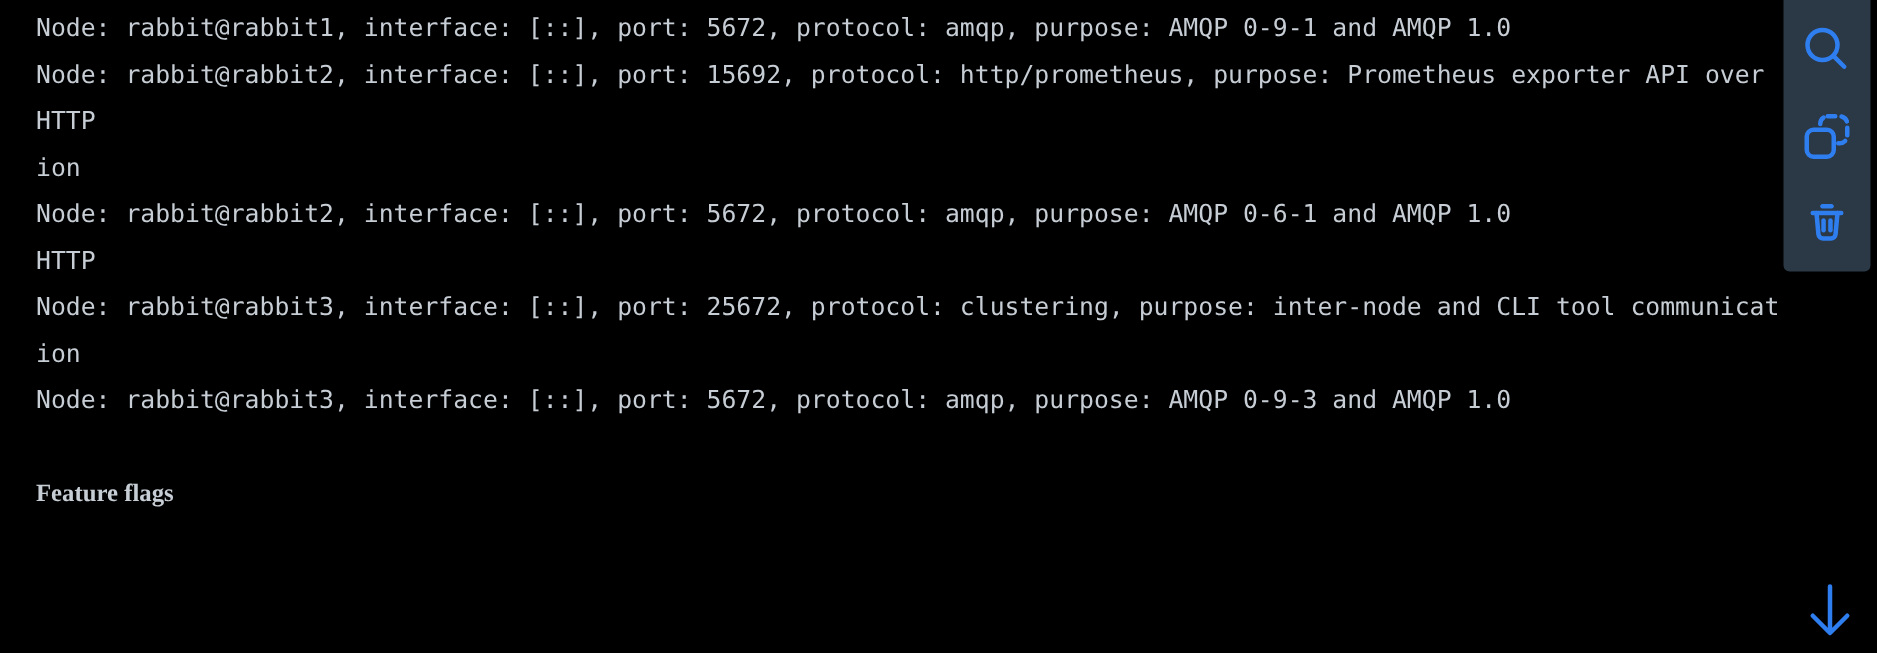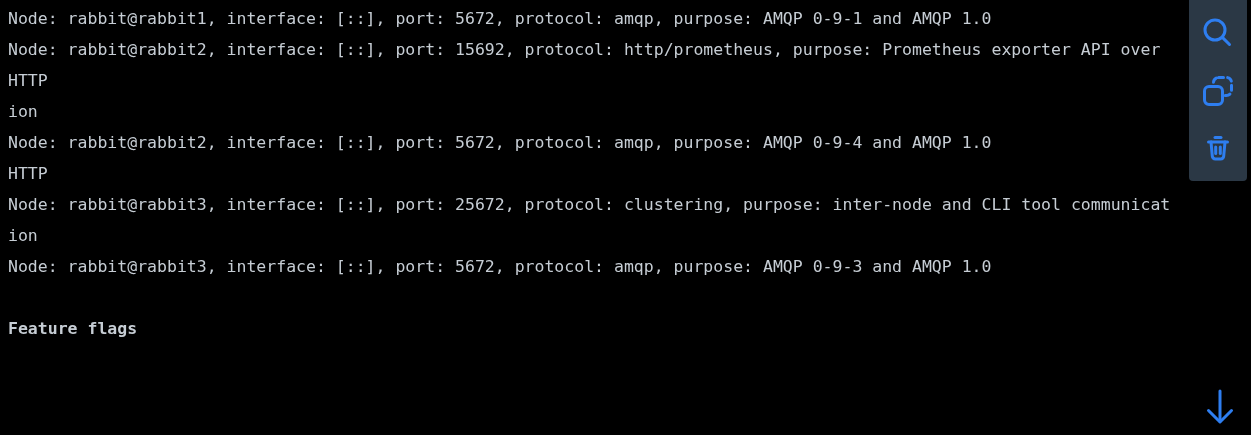--- a/index.html
+++ b/index.html
@@ -16,22 +16,23 @@
     top: 3px;
     left: 8px;
     color: var(--text, #c6cdd4);
     font-size: 16.5px;
   }
   .term-line {
     height: 31px;
     line-height: 31px;
     white-space: pre;
     letter-spacing: 0px;
+    margin-left: 16px;
   }
-  .term-line.bold { font-weight: bold; }
+  .term-line.bold { font-weight: bold; font-family: Liberation Serif, serif; }
   .toolbar {
     position: absolute;
     top: 0;
     right: 4px;
     width: 58px;
     height: 181px;
     background: var(--toolbar-bg, #2b3845);
     border-radius: 0 0 4px 4px;
     display: flex;
     flex-direction: column;
@@ -76,21 +77,21 @@
 </head>
 <body>
 
 <div class="screen">
 
   <div class="output">
     <div class="term-line">Node: rabbit@rabbit1, interface: [::], port: 5672, protocol: amqp, purpose: AMQP 0-9-1 and AMQP 1.0</div>
     <div class="term-line">Node: rabbit@rabbit2, interface: [::], port: 15692, protocol: http/prometheus, purpose: Prometheus exporter API over</div>
     <div class="term-line">HTTP</div>
     <div class="term-line">ion</div>
-    <div class="term-line">Node: rabbit@rabbit2, interface: [::], port: 5672, protocol: amqp, purpose: AMQP 0-9-4 and AMQP 1.0</div>
+    <div class="term-line">Node: rabbit@rabbit2, interface: [::], port: 5672, protocol: amqp, purpose: AMQP 0-6-1 and AMQP 1.0</div>
     <div class="term-line">HTTP</div>
     <div class="term-line">Node: rabbit@rabbit3, interface: [::], port: 25672, protocol: clustering, purpose: inter-node and CLI tool communicat</div>
     <div class="term-line">ion</div>
     <div class="term-line">Node: rabbit@rabbit3, interface: [::], port: 5672, protocol: amqp, purpose: AMQP 0-9-3 and AMQP 1.0</div>
     <div class="term-line"></div>
     <div class="term-line bold">Feature flags</div>
   </div>
 
   <div class="toolbar">
     <button class="tool-btn">

